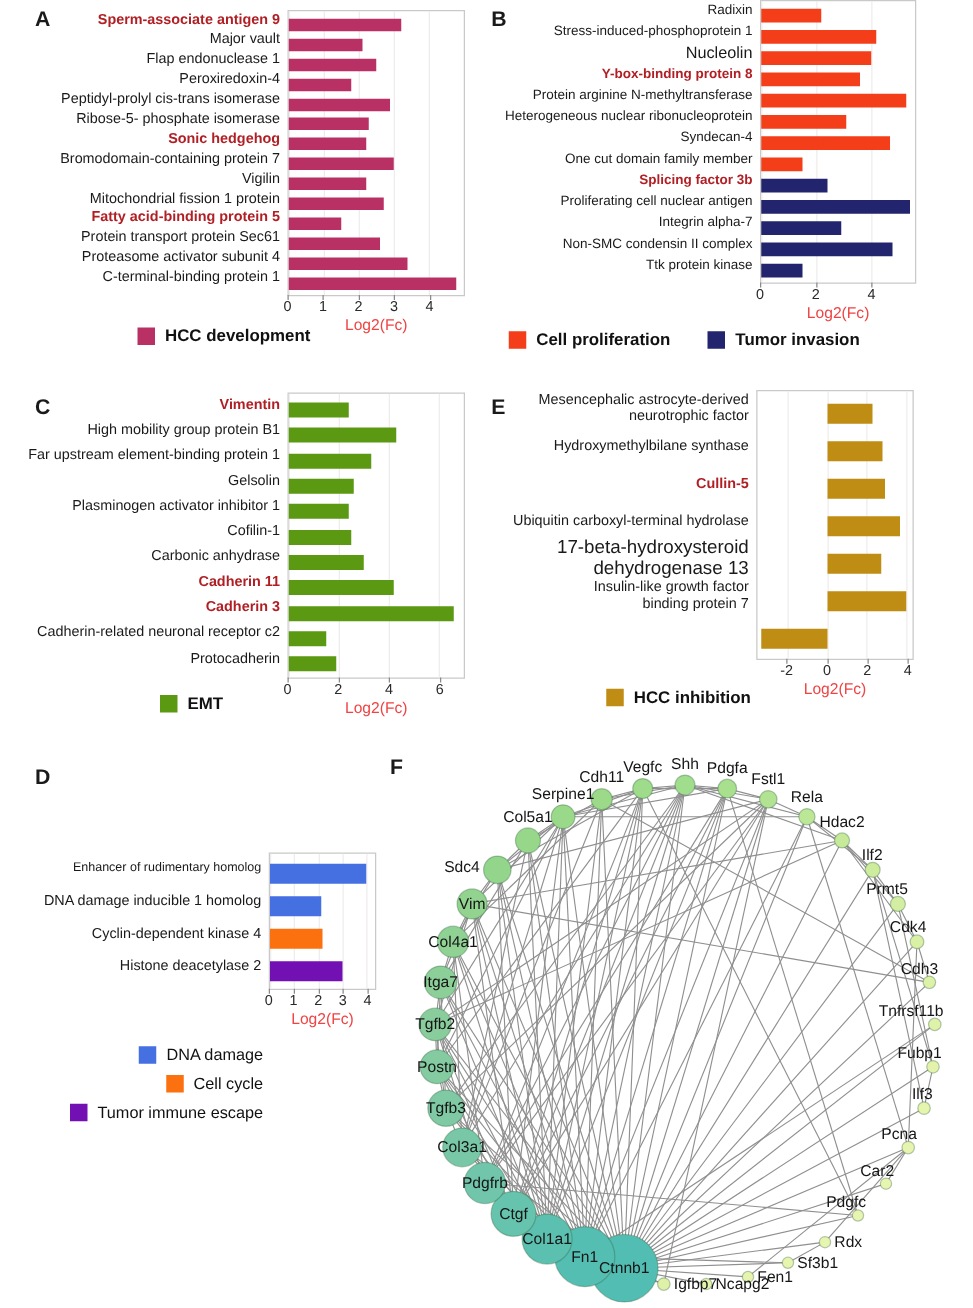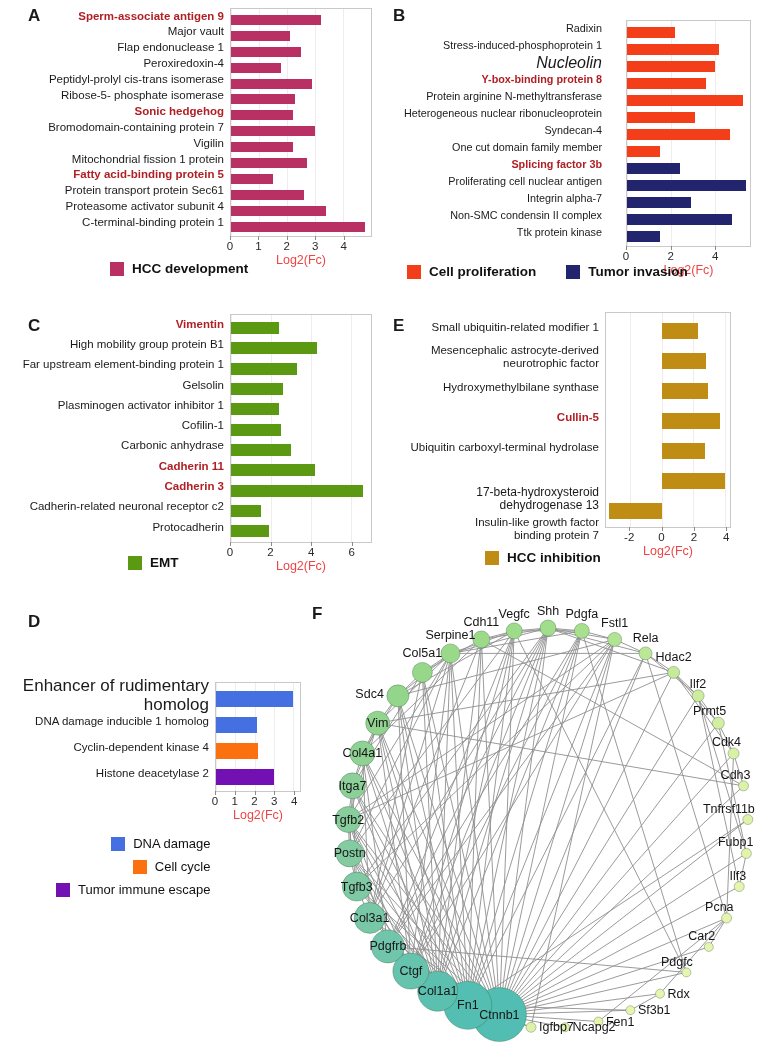--- a/index.html
+++ b/index.html
@@ -24,21 +24,21 @@
   .legend.vertical{flex-direction:column;align-items:flex-end;gap:8px;}
   .legend-item{display:flex;align-items:center;gap:8px;font-weight:bold;font-size:13.5px;color:#111;}
   .legend.vertical .legend-item{font-weight:normal;font-size:13px;}
   .legend-swatch{width:14px;height:14px;display:inline-block;flex:0 0 auto;}
   #panelA{left:0;top:0;width:389px;height:300px;}
   #panelA .letter{left:28px;top:6px;}
   #panelA .chart{left:0;top:8px;}
   #panelA .legend{left:110px;top:261px;}
   #panelB{left:389px;top:0;width:389px;height:300px;}
   #panelB .letter{left:4px;top:6px;}
-  #panelB .chart{left:0;top:20px;gap:18px;}
+  #panelB .chart{left:0;top:0;}
   #panelB .legend{left:18px;top:264px;gap:30px;}
   #panelC{left:0;top:300px;width:389px;height:300px;}
   #panelC .letter{left:28px;top:16px;}
   #panelC .chart{left:0;top:14px;}
   #panelC .legend{left:128px;top:255px;}
   #panelE{left:389px;top:300px;width:389px;height:300px;}
   #panelE .letter{left:4px;top:16px;}
   #panelE .chart{left:0;top:12px;}
   #panelE .legend{left:96px;top:250px;}
   #panelD{left:0;top:600px;width:310px;height:446px;}
@@ -117,21 +117,21 @@
         </div>
       </div>
   </section>
 
   <section class="panel" id="panelB">
     <span class="letter">B</span>
     <div class="chart">
         <div class="labels" style="width: 219px;">
           <div class="label-row" style="height: 17px; font-size: 10.8px;">Radixin</div>
           <div class="label-row" style="height: 17px; font-size: 10.8px;">Stress-induced-phosphoprotein 1</div>
-          <div class="label-row" style="height: 17px; font-size: 16px; font-style: italic;">Nucleolin</div>
+          <div class="label-row" style="height: 17px; font-size: 13px;">Nucleolin</div>
           <div class="label-row hl" style="height: 17px; font-size: 10.8px;">Y-box-binding protein 8</div>
           <div class="label-row" style="height: 17px; font-size: 10.8px;">Protein arginine N-methyltransferase</div>
           <div class="label-row" style="height: 17px; font-size: 10.8px;">Heterogeneous nuclear ribonucleoprotein</div>
           <div class="label-row" style="height: 17px; font-size: 10.8px;">Syndecan-4</div>
           <div class="label-row" style="height: 17px; font-size: 10.8px;">One cut domain family member</div>
           <div class="label-row hl" style="height: 17px; font-size: 10.8px;">Splicing factor 3b</div>
           <div class="label-row" style="height: 17px; font-size: 10.8px;">Proliferating cell nuclear antigen</div>
           <div class="label-row" style="height: 17px; font-size: 10.8px;">Integrin alpha-7</div>
           <div class="label-row" style="height: 17px; font-size: 10.8px;">Non-SMC condensin II complex</div>
           <div class="label-row" style="height: 17px; font-size: 10.8px;">Ttk protein kinase</div>
@@ -230,21 +230,21 @@
           <span class="legend-swatch" style="background: rgb(91, 153, 18);"></span>
           <span>EMT</span>
         </div>
       </div>
   </section>
 
   <section class="panel" id="panelD">
     <span class="letter">D</span>
     <div class="chart">
         <div class="labels" style="width: 215px;">
-          <div class="label-row" style="height: 26px; font-size: 17px;">Enhancer of rudimentary homolog</div>
+          <div class="label-row" style="height: 26px; font-size: 10px;">Enhancer of rudimentary homolog</div>
           <div class="label-row" style="height: 26px; font-size: 11.5px;">DNA damage inducible 1 homolog</div>
           <div class="label-row" style="height: 26px; font-size: 11.5px;">Cyclin-dependent kinase 4</div>
           <div class="label-row" style="height: 26px; font-size: 11.5px;">Histone deacetylase 2</div>
         </div>
         <div class="plotcol" style="width: 86px;">
           <div class="plot" style="width: 86px; height: 110px;">
             <div class="gridline" style="left: 0%;"></div>
             <div class="gridline" style="left: 22.9885%;"></div>
             <div class="gridline" style="left: 45.977%;"></div>
             <div class="gridline" style="left: 68.9655%;"></div>
@@ -282,27 +282,26 @@
           <span class="legend-swatch" style="background: rgb(114, 16, 180);"></span>
           <span>Tumor immune escape</span>
         </div>
       </div>
   </section>
 
   <section class="panel" id="panelE">
     <span class="letter">E</span>
     <div class="chart">
         <div class="labels" style="width: 216px;">
-          <div class="label-row" style="height: 30px; font-size: 11.5px;">Small ubiquitin-related modifier 1</div>
           <div class="label-row" style="height: 30px; font-size: 11.5px;">Mesencephalic astrocyte-derived
 neurotrophic factor</div>
           <div class="label-row" style="height: 30px; font-size: 11.5px;">Hydroxymethylbilane synthase</div>
           <div class="label-row hl" style="height: 30px; font-size: 11.5px;">Cullin-5</div>
           <div class="label-row" style="height: 30px; font-size: 11.5px;">Ubiquitin carboxyl-terminal hydrolase</div>
-          <div class="label-row" style="height: 30px; font-size: 12px; margin-top: 22px;">17-beta-hydroxysteroid
+          <div class="label-row" style="height: 30px; font-size: 15px;">17-beta-hydroxysteroid
 dehydrogenase 13</div>
           <div class="label-row" style="height: 30px; font-size: 11.5px;">Insulin-like growth factor
 binding protein 7</div>
         </div>
         <div class="plotcol" style="width: 126px;">
           <div class="plot" style="width: 126px; height: 216px;">
             <div class="gridline" style="left: 19.2308%;"></div>
             <div class="gridline" style="left: 44.8718%;"></div>
             <div class="gridline" style="left: 70.5128%;"></div>
             <div class="gridline" style="left: 96.1538%;"></div>

